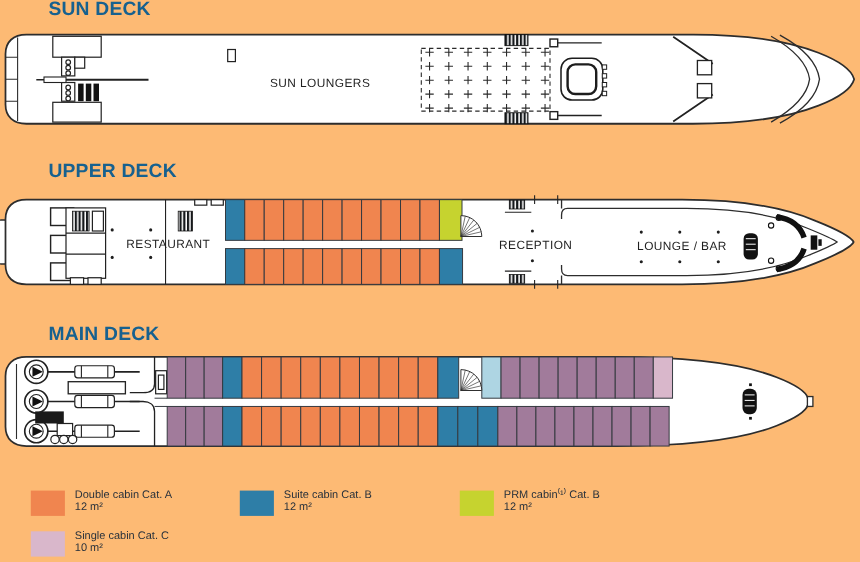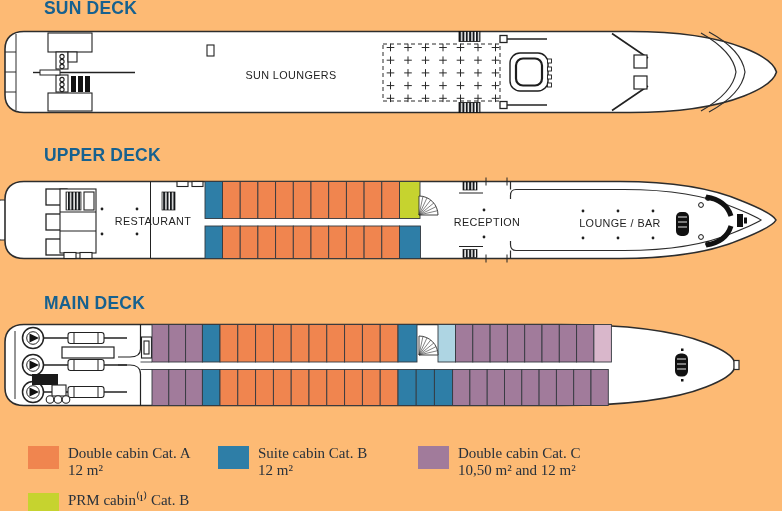--- a/index.html
+++ b/index.html
@@ -9,21 +9,21 @@
         font-weight:700;letter-spacing:.2px;white-space:nowrap;}
   #t-sun{top:-2px}#t-upper{top:145px}#t-main{top:293px}
   svg.deck{position:absolute;left:0;width:782px;display:block;}
   #svg-sun{top:28px;height:88px}
   #svg-upper{top:176px;height:88px}
   #svg-main{top:318px;height:92px}
   .legend{position:absolute;left:28px;top:445px;width:746px;display:grid;
         grid-template-columns:190px 200px 1fr;row-gap:13px;}
   .legend-item{display:flex;gap:9px;align-items:flex-start;}
   .swatch{width:31px;height:23px;flex:none;margin-top:1px;}
-  .legend-text{display:flex;flex-direction:column;font-size:15px;color:#28313b;line-height:1.13;font-family:Liberation Serif, serif;}
+  .legend-text{display:flex;flex-direction:column;font-size:10px;color:#28313b;line-height:1.13;}
   svg text{font-family:"Liberation Sans",sans-serif;font-size:10.8px;fill:#1f1f1f;letter-spacing:.4px;}
 </style>
 </head>
 <body>
 
 <div class="page">
 
   <h2 class="deck-title" id="t-sun">SUN DECK</h2>
   <h2 class="deck-title" id="t-main">MAIN DECK</h2>
   <h2 class="deck-title" id="t-upper">UPPER DECK</h2>
@@ -419,27 +419,27 @@
         </span>
       </div>
       <div class="legend-item">
         <span class="swatch" style="background: rgb(46, 126, 167);"></span>
         <span class="legend-text">
           <span>Suite cabin Cat. B</span>
           <span>12 m²</span>
         </span>
       </div>
       <div class="legend-item">
-        <span class="swatch" style="background: rgb(161, 123, 155);"></span>
-        <span class="legend-text">
-          <span>Double cabin Cat. C</span>
-          <span>10,50 m² and 12 m²</span>
-        </span>
-      </div>
-      <div class="legend-item">
         <span class="swatch" style="background: rgb(198, 211, 47);"></span>
         <span class="legend-text">
           <span>PRM cabin⁽¹⁾ Cat. B</span>
           <span>12 m²</span>
         </span>
       </div>
+      <div class="legend-item">
+        <span class="swatch" style="background: rgb(217, 183, 203);"></span>
+        <span class="legend-text">
+          <span>Single cabin Cat. C</span>
+          <span>10 m²</span>
+        </span>
+      </div>
     </div>
 </div>
 
 </body></html>

